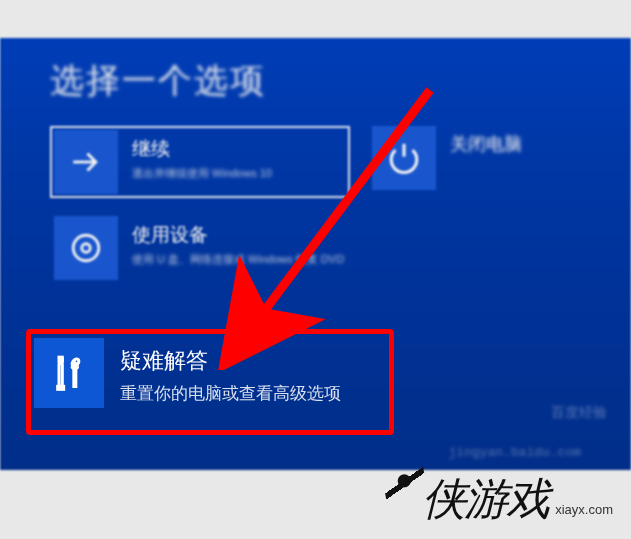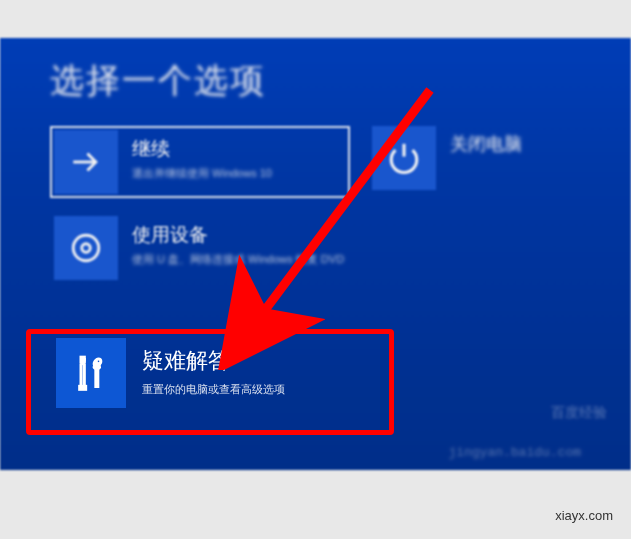--- a/index.html
+++ b/index.html
@@ -86,36 +86,36 @@
     left: 26px;
     top: 329px;
     width: 368px;
     height: 106px;
     border: 5px solid #ff0000;
     border-radius: 4px;
     z-index: 20;
   }
   .sharp-tile {
     position: absolute;
-    left: 56px;
+    left: 34px;
     top: 338px;
     display: flex;
     align-items: flex-start;
     gap: 16px;
     z-index: 21;
     color: #fff;
     font-family: Liberation Serif, serif;
   }
   .sharp-icon {
     width: 70px; height: 70px;
     background: #0d57d4;
     display: flex; align-items: center; justify-content: center;
   }
   .sharp-label { font-size: 22px; font-weight: 400; margin-bottom: 6px; margin-top: 8px; }
-  .sharp-desc { font-size: 11px; color: rgba(255,255,255,0.85); }
+  .sharp-desc { font-size: 17px; color: rgba(255,255,255,0.85); }
 
   .arrow-svg {
     position: absolute;
     left: 190px;
     top: 70px;
     z-index: 30;
     pointer-events: none;
   }
 
   
@@ -230,14 +230,15 @@
 <svg class="arrow-svg" width="260" height="300">
   <defs>
     <marker id="ahead" markerWidth="14" markerHeight="14" refX="6" refY="6" orient="auto">
       <polygon points="0,0 12,6 0,12 3,6" fill="#ff0000"></polygon>
     </marker>
   </defs>
   <line x1="240" y1="20" x2="60" y2="260" stroke="#ff0000" stroke-width="9" marker-end="url(#ahead)"></line>
 </svg>
 
 <div class="site-logo">
+  <span class="cn">侠游戏</span>
   <span class="url">xiayx.com</span>
 </div>
 
 </body></html>

